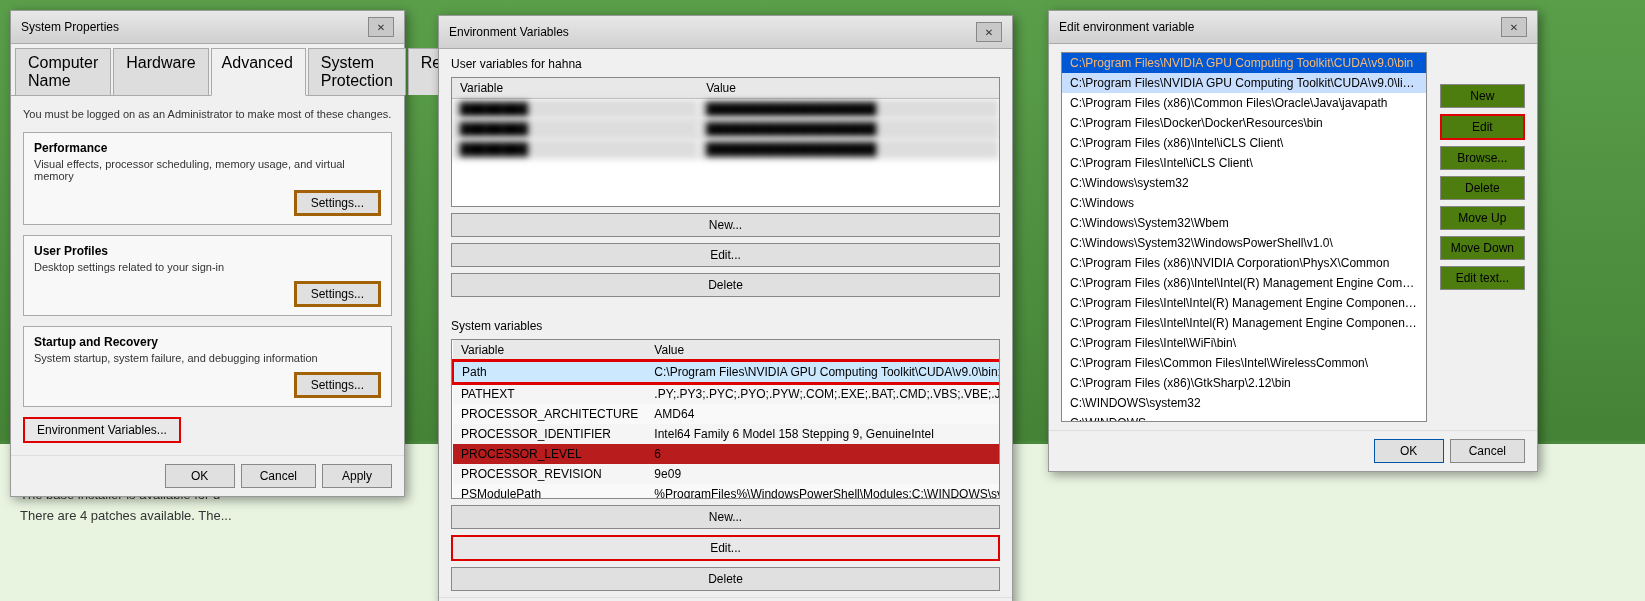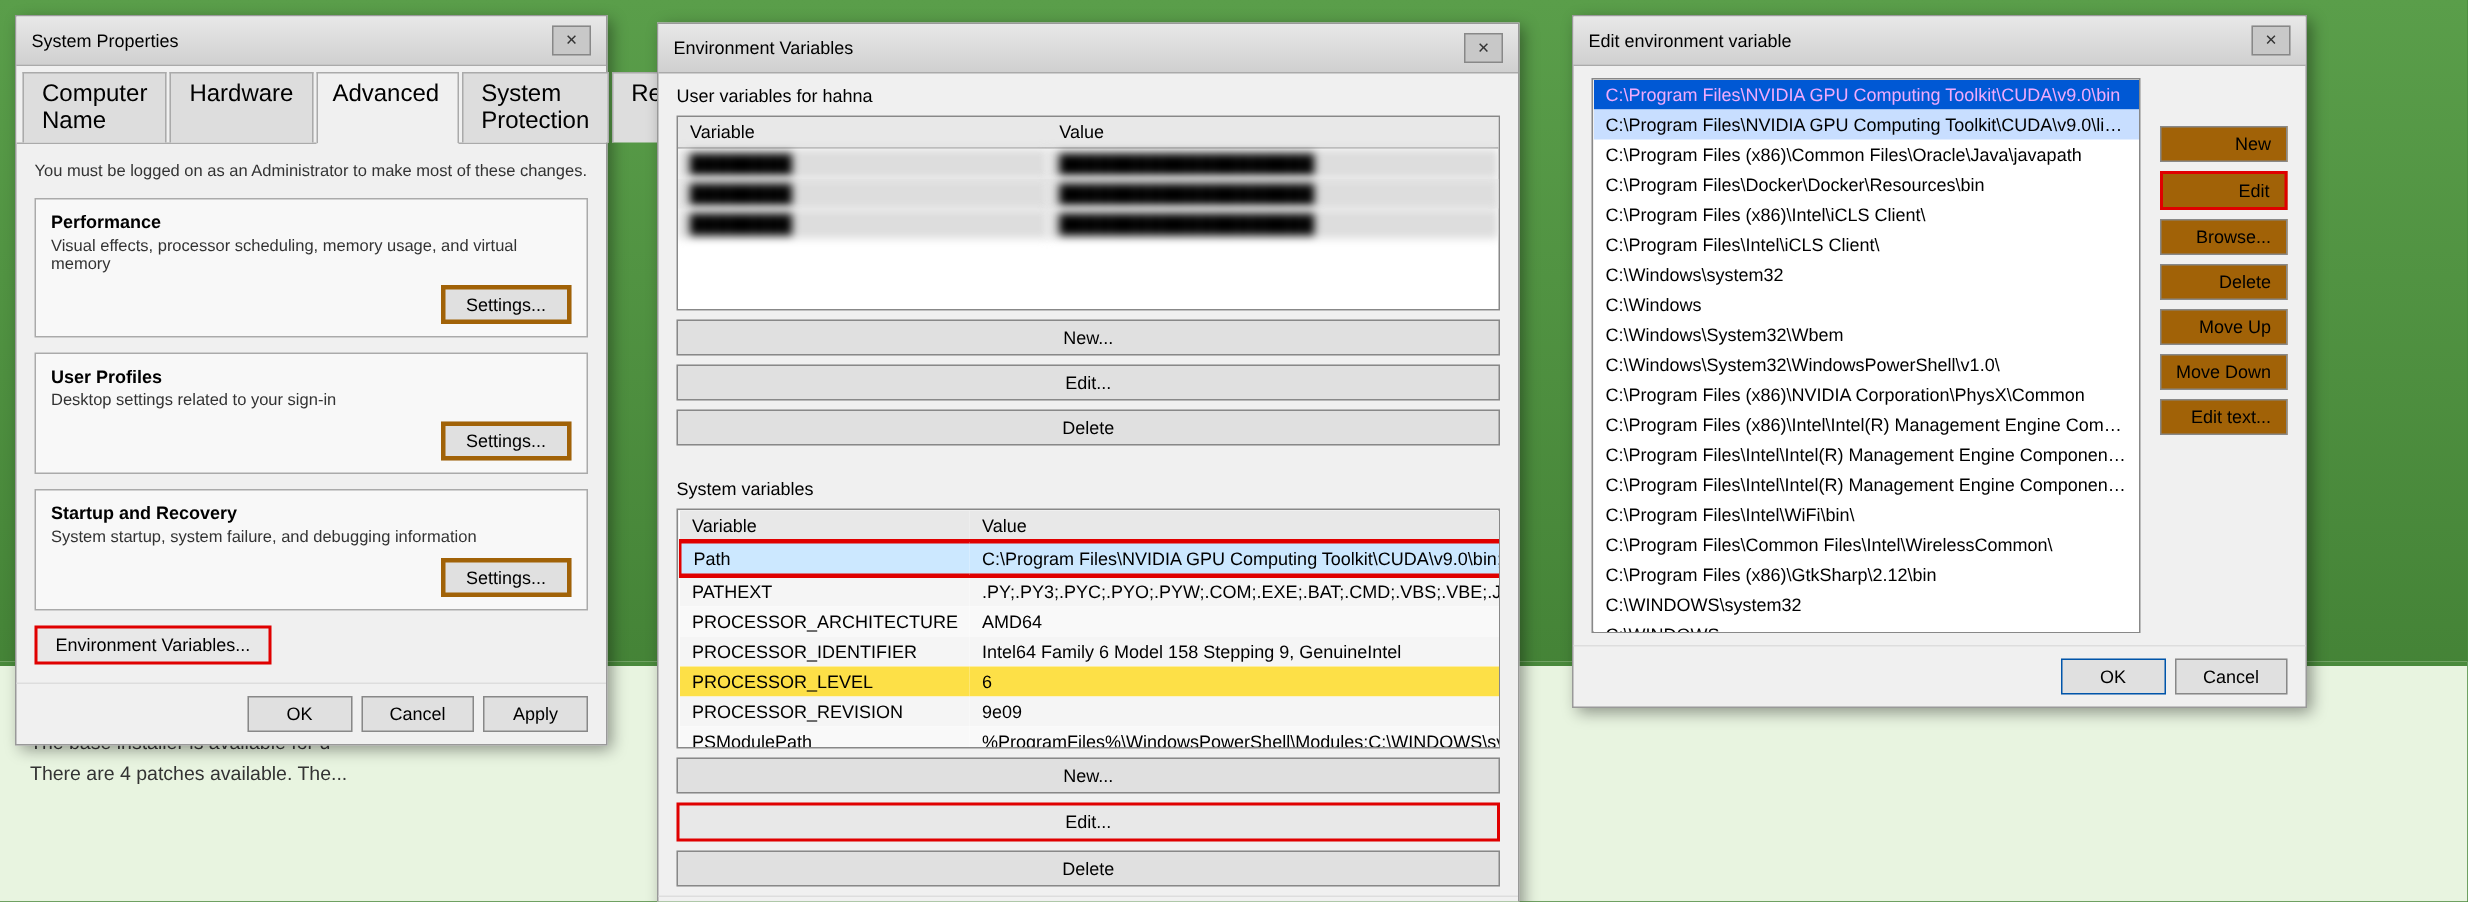--- a/index.html
+++ b/index.html
@@ -256,26 +256,26 @@
       position: absolute;
       right: 12px;
       top: 40px;
       display: flex;
       flex-direction: column;
       gap: 6px;
     }
 
     .edit-env-btn {
       padding: 4px 10px;
-      background: #a16207;
+      background: #4d7c0f;
       border: 1px solid #888;
       font-size: 12px;
       cursor: pointer;
       min-width: 85px;
-      text-align: right;
+      text-align: center;
     }
 
     .edit-env-btn.btn-highlighted {
       border: 2px solid #e00000;
     }
 
     .edit-env-content {
       display: flex;
       position: relative;
     }
@@ -442,21 +442,21 @@
               <td>.PY;.PY3;.PYC;.PYO;.PYW;.COM;.EXE;.BAT;.CMD;.VBS;.VBE;.JS;.JSE;.W...</td>
             </tr>
             <tr style="background: rgb(249, 249, 249);">
               <td>PROCESSOR_ARCHITECTURE</td>
               <td>AMD64</td>
             </tr>
             <tr>
               <td>PROCESSOR_IDENTIFIER</td>
               <td>Intel64 Family 6 Model 158 Stepping 9, GenuineIntel</td>
             </tr>
-            <tr style="background: #fde047;">
+            <tr style="background: #b91c1c;">
               <td>PROCESSOR_LEVEL</td>
               <td>6</td>
             </tr>
             <tr>
               <td>PROCESSOR_REVISION</td>
               <td>9e09</td>
             </tr>
             <tr style="background: rgb(249, 249, 249);">
               <td>PSModulePath</td>
               <td>%ProgramFiles%\WindowsPowerShell\Modules;C:\WINDOWS\syst...</td>
@@ -481,21 +481,21 @@
 <div class="dialog edit-env">
   <div class="dialog-titlebar">
     <span class="dialog-title">Edit environment variable</span>
     <div class="titlebar-controls">
       <div class="win-btn close-btn">✕</div>
     </div>
   </div>
 
   <div class="edit-env-content">
     <div class="edit-env-list" style="flex: 1 1 0%; margin-right: 110px; border: 1px solid rgb(136, 136, 136);" id="edit-env-list">
-    <div class="edit-env-list-item" style="background: rgb(0, 88, 212); color: #f0abfc;">C:\Program Files\NVIDIA GPU Computing Toolkit\CUDA\v9.0\bin</div>
+    <div class="edit-env-list-item" style="background: rgb(0, 88, 212); color: #fdba74;">C:\Program Files\NVIDIA GPU Computing Toolkit\CUDA\v9.0\bin</div>
         <div class="edit-env-list-item" style="background: rgb(200, 222, 255); color: rgb(0, 0, 0);">C:\Program Files\NVIDIA GPU Computing Toolkit\CUDA\v9.0\libnv...</div>
         <div class="edit-env-list-item">C:\Program Files (x86)\Common Files\Oracle\Java\javapath</div>
         <div class="edit-env-list-item">C:\Program Files\Docker\Docker\Resources\bin</div>
         <div class="edit-env-list-item">C:\Program Files (x86)\Intel\iCLS Client\</div>
         <div class="edit-env-list-item">C:\Program Files\Intel\iCLS Client\</div>
         <div class="edit-env-list-item">C:\Windows\system32</div>
         <div class="edit-env-list-item">C:\Windows</div>
         <div class="edit-env-list-item">C:\Windows\System32\Wbem</div>
         <div class="edit-env-list-item">C:\Windows\System32\WindowsPowerShell\v1.0\</div>
         <div class="edit-env-list-item">C:\Program Files (x86)\NVIDIA Corporation\PhysX\Common</div>

